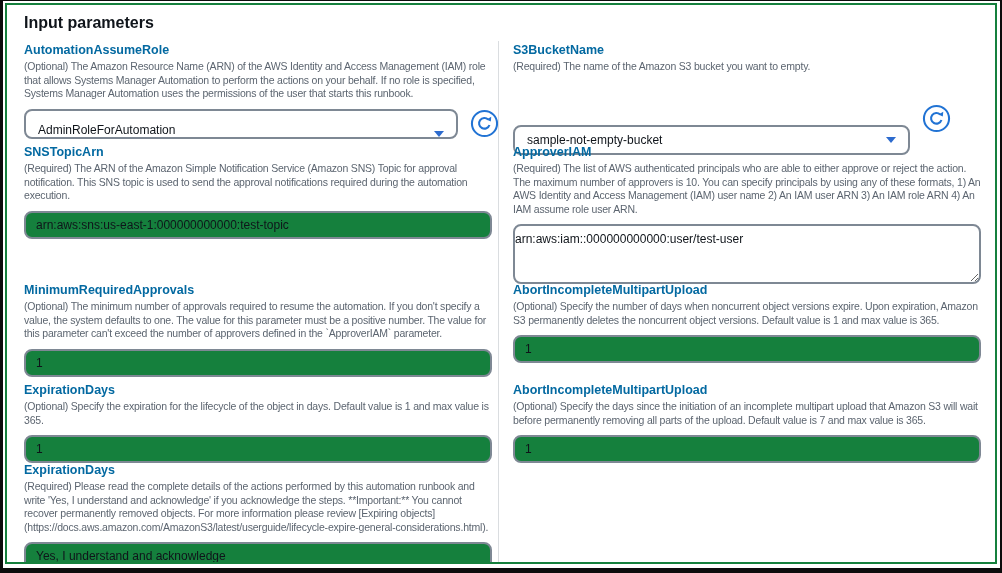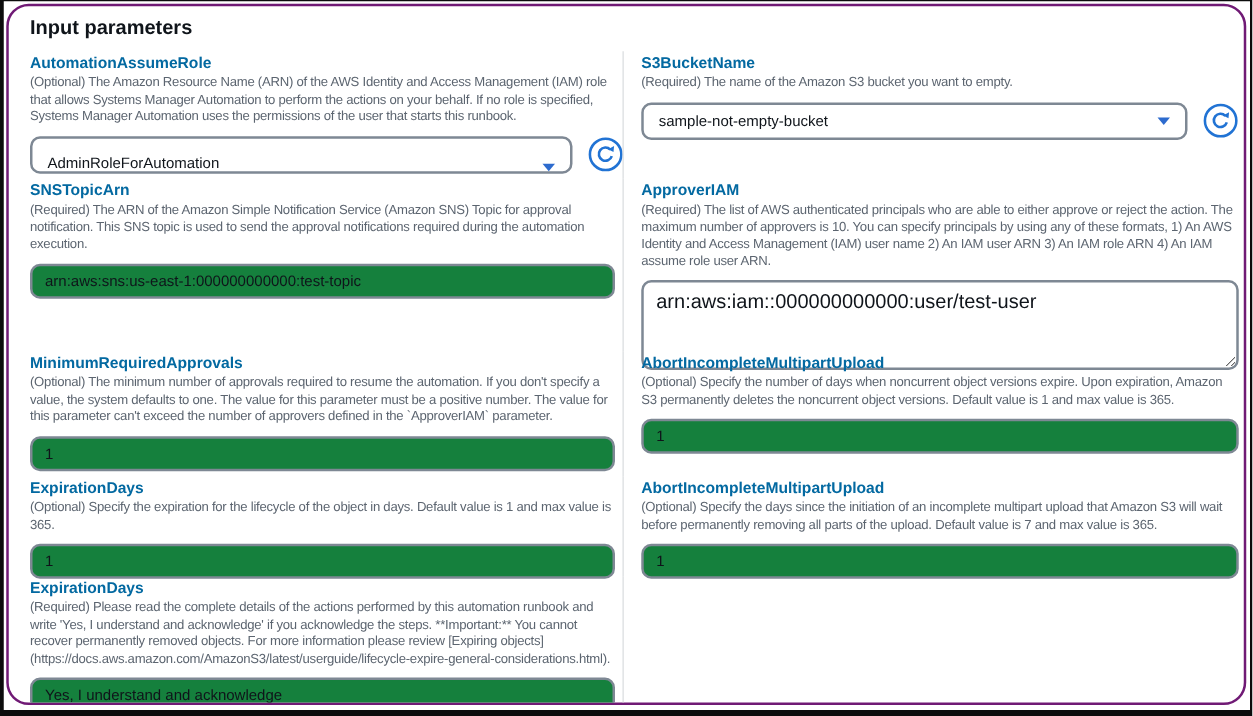--- a/index.html
+++ b/index.html
@@ -9,22 +9,22 @@
   .frame {
     position: absolute; inset: 0;
     border-top: 1px solid #0c0c0c;
     border-right: 2px solid #0c0c0c;
     border-bottom: 5px solid #0c0c0c;
     border-left: 3px solid #0c0c0c;
     background: #ffffff;
   }
   .panel {
     position: absolute; left: 2px; top: 2px; right: 3px; bottom: 4px;
-    border: 2px solid #701a75;
-    border-radius: 18px;
+    border: 2px solid #15803d;
+    border-radius: 0;
     background: #ffffff;
     overflow: hidden;
   }
   .page-title {
     font-size: 16px; font-weight: 700; color: #0f141a;
     padding: 9px 0 0 17px; height: 36px;
   }
   .grid {
     display: grid;
     grid-template-columns: 491px 1fr;
@@ -38,21 +38,21 @@
   .field-desc  { font-size: 10.5px; letter-spacing: -0.2px; line-height: 13.5px; color: #5c6570; margin-bottom: 8px; }
 
   .control-row { display: flex; align-items: center; }
 
   .select {
     height: 30px; border: 2px solid #7e8894; border-radius: 8px; background: #fff;
     display: flex; align-items: center; justify-content: space-between;
     padding: 0 12px; cursor: pointer; flex: 0 0 auto;
   }
   .select-left  { width: 434px; align-items: flex-end; }
-  .select-right { width: 437px; }
+  .select-right { width: 397px; margin-top: 43px; }
   .select-value { font-size: 12px; color: #0f141a; }
   .caret {
     width: 0; height: 0;
     border-left: 5px solid transparent; border-right: 5px solid transparent;
     border-top: 6px solid #2d6bce;
   }
 
   .refresh-btn {
     width: 30px; height: 30px; margin-left: 11px; padding: 0;
     border: none; background: transparent; cursor: pointer;
@@ -60,23 +60,23 @@
   }
   .refresh-btn svg { width: 29px; height: 29px; display: block; }
 
   .text-input {
     width: 100%; height: 28px;
     border: 2px solid #7e8894; border-radius: 8px;
     padding: 0 10px; font-size: 12px; color: #0f141a;
     font-family: "Liberation Sans", sans-serif; background: #15803d; outline: none;
   }
   .textarea {
-    width: 100%; height: 72px;
+    width: 100%; height: 60px;
     border: 2px solid #7e8894; border-radius: 8px;
-    padding: 6px 10px; font-size: 16px; color: #0f141a;
+    padding: 6px 0; font-size: 12px; color: #0f141a;
     font-family: "Liberation Sans", sans-serif; background: #fff; outline: none;
     resize: both; line-height: 1.3;
   }
 </style>
 </head>
 <body>
 
 <div class="frame">
   <div class="panel">
 

